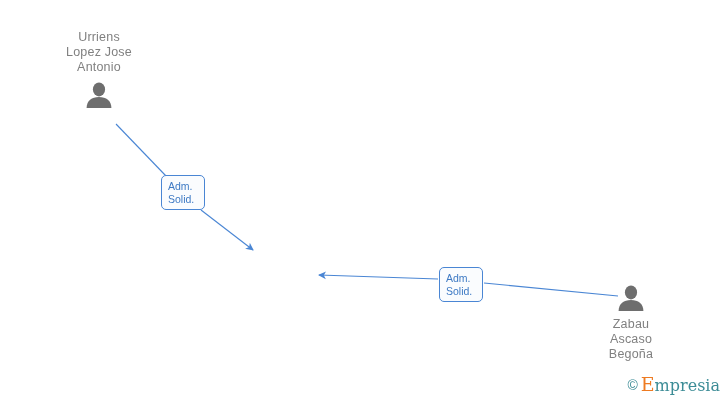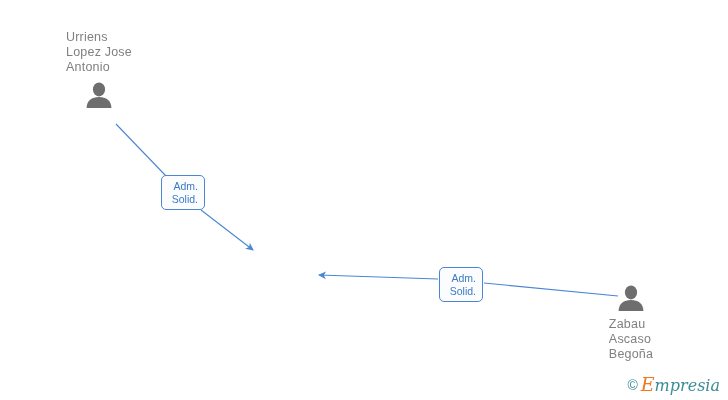--- a/index.html
+++ b/index.html
@@ -29,20 +29,21 @@
     position: absolute;
     display: flex;
     flex-direction: column;
     align-items: center;
     width: 140px;
   }
   .node .label {
     color: #808080;
     font-size: 12.5px;
     line-height: 15px;
+    text-align: center;
     letter-spacing: 0.2px;
     white-space: pre-line;
   }
   .person-icon {
     width: 30px;
     height: 26px;
     display: block;
   }
   .company-icon {
     width: 26px;
@@ -77,21 +78,21 @@
   }
   .edge-label {
     position: absolute;
     box-sizing: border-box;
     border: 1px solid #4A86D4;
     border-radius: 5px;
     background: #FAFCFE;
     color: #3E7AC4;
     font-size: 10.5px;
     line-height: 13px;
-    text-align: right;
+    text-align: left;
     padding: 4px 6px 3px 6px;
     white-space: pre-line;
   }
   #edge-label-left {
     left: 161px;
     top: 175px;
     width: 44px;
   }
   #edge-label-right {
     left: 439px;
@@ -106,21 +107,20 @@
     align-items: center;
     gap: 3px;
   }
   #watermark .copy {
     color: #3C8C96;
     font-size: 14px;
     line-height: 14px;
   }
   #watermark .brand {
     font-family: "DejaVu Serif", serif;
-    font-style: italic;
     font-size: 16px;
     line-height: 16px;
     color: #3C8C96;
   }
   #watermark .brand .cap {
     color: #EE7B22;
     font-size: 19px;
   }
 </style>
 </head>

